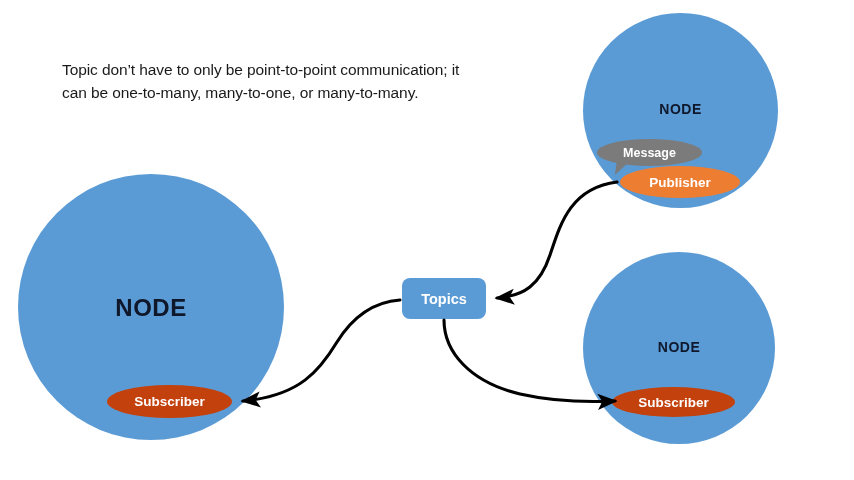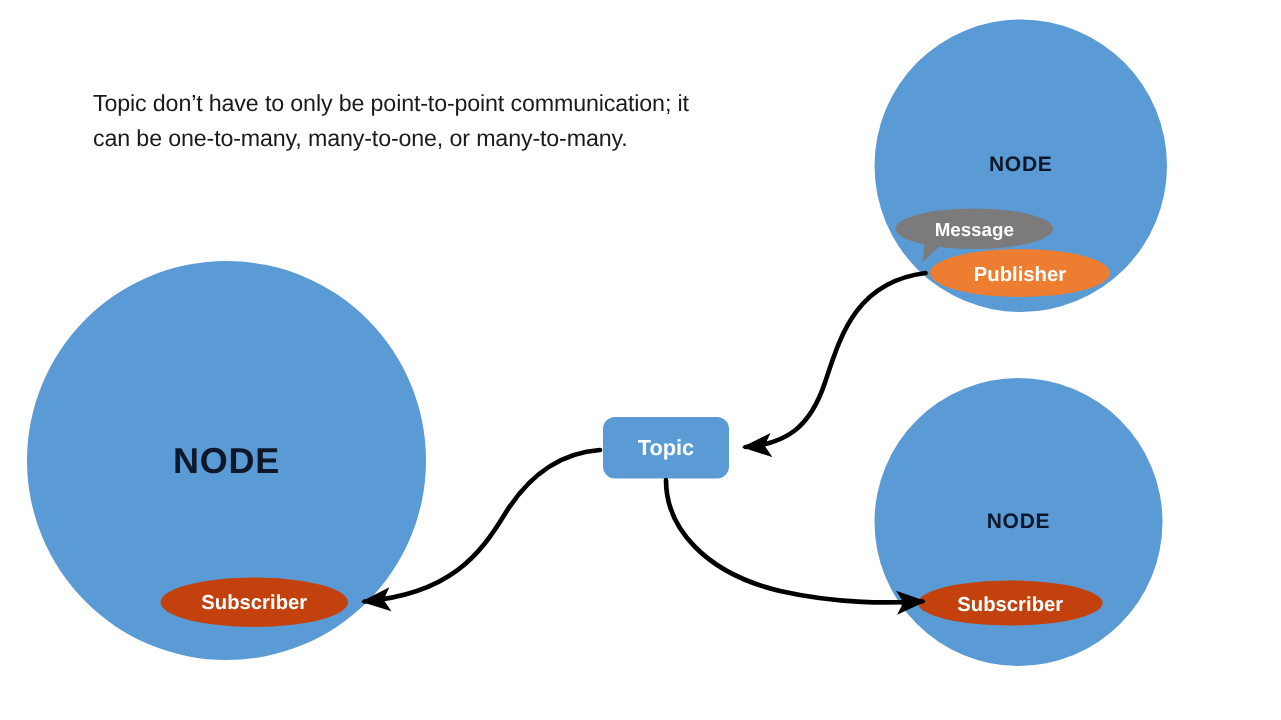--- a/index.html
+++ b/index.html
@@ -164,21 +164,21 @@
   </div>
   <div class="oval oval-publisher" id="publisher-topright">Publisher</div>
   <div id="message-tail"></div>
   <div class="oval oval-message" id="message-topright">Message</div>
 
   <div class="node" id="node-bottomright">
     <div class="node-label">NODE</div>
   </div>
   <div class="oval oval-subscriber" id="subscriber-bottomright">Subscriber</div>
 
-  <div id="topic-box">Topic</div>
+  <div id="topic-box">Topics</div>
 
   <svg id="arrows" viewBox="0 0 854 480">
     <defs>
       <marker id="arrowhead" markerWidth="7" markerHeight="7" refX="5.6" refY="3" orient="auto" markerUnits="strokeWidth">
         <path d="M0,0.4 L6.4,3 L0,5.6 L1.5,3 Z" fill="#000000"></path>
       </marker>
     </defs>
 
     <path d="M 617,182 C 570,188 560,225 550,255 C 540,285 524,296 497,298" fill="none" stroke="#000000" stroke-width="3.1" stroke-linecap="round" marker-end="url(#arrowhead)"></path>
 

